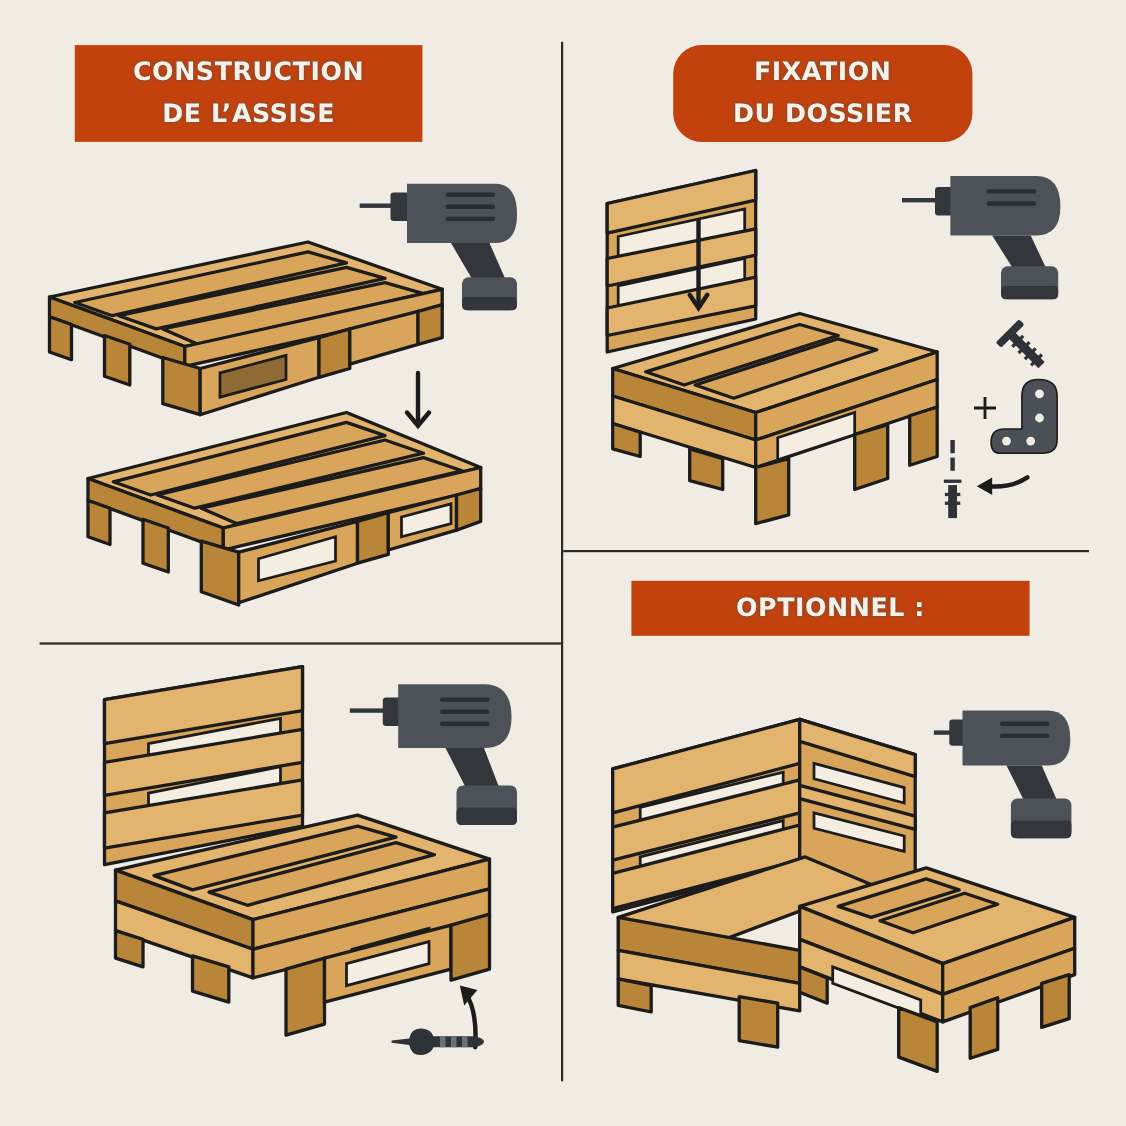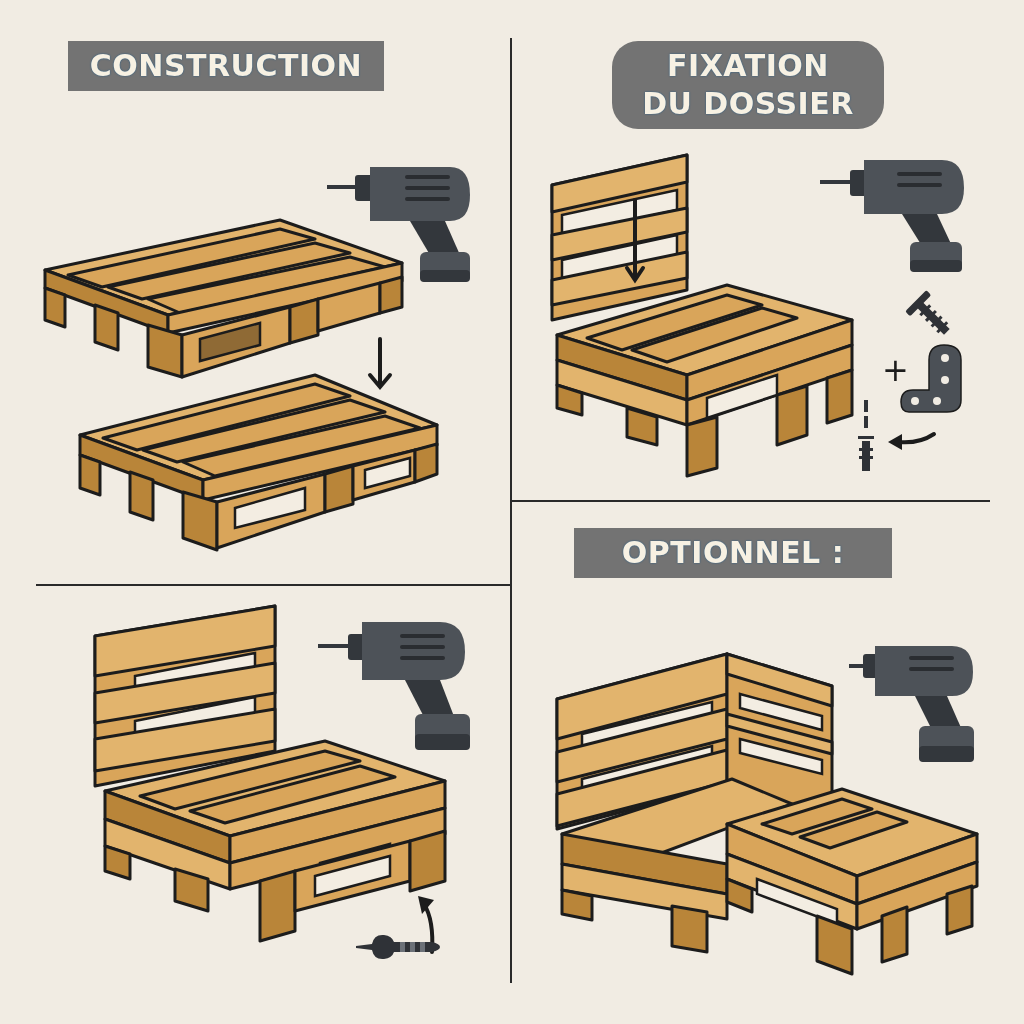--- a/index.html
+++ b/index.html
@@ -4,23 +4,23 @@
 <style>
   html, body { margin: 0; padding: 0; }
   body {
     width: 1024px; height: 1024px; position: relative; overflow: hidden;
     background: #f1ece3;
     font-family: "DejaVu Sans", sans-serif;
   }
   .divider { position: absolute; background: #2a2a2a; }
   .panel { position: absolute; }
   .title-box {
-    position: absolute; background: #737373; color: #f7f1e3;
+    position: absolute; background: #c2410c; color: #f7f1e3;
     font-family: "DejaVu Sans", sans-serif; font-weight: bold;
-    font-size: 30px; line-height: 38px; text-align: center;
+    font-size: 23px; line-height: 38px; text-align: center;
     letter-spacing: 0.5px; padding: 6px 14px;
     text-shadow: 0 0 2px #1f5b8a;
   }
   .title-box span { display: block; white-space: nowrap; }
   svg { position: absolute; overflow: visible; }
   .wood { fill: #d9a55a; stroke: #1c1c1c; stroke-width: 3; stroke-linejoin: round; }
   .wood-dark { fill: #b98539; stroke: #1c1c1c; stroke-width: 3; stroke-linejoin: round; }
   .wood-light { fill: #e2b46d; stroke: #1c1c1c; stroke-width: 3; stroke-linejoin: round; }
   .hole { fill: #f3ede2; stroke: #1c1c1c; stroke-width: 2.5; }
   .shadow { fill: #8f6a35; stroke: #1c1c1c; stroke-width: 2.5; }
@@ -33,20 +33,21 @@
 </head>
 <body>
 
 <div class="divider" style="left:510px; top:38px; width:2px; height:945px;"></div>
 <div class="divider" style="left:36px; top:584px; width:474px; height:2px;"></div>
 <div class="divider" style="left:512px; top:500px; width:478px; height:2px;"></div>
 
 <div class="panel" style="left:0;top:0;width:510px;height:584px;">
   <div class="title-box" style="left:68px; top:41px; width:288px;">
     <span>CONSTRUCTION</span>
+    <span>DE L’ASSISE</span>
   </div>
 
   <svg width="170" height="140" style="left:315px; top:155px;">
     <rect x="12" y="30" width="40" height="4" class="drill-dark"></rect>
     <rect x="40" y="20" width="18" height="26" rx="3" class="drill-dark"></rect>
     <path d="M55 12 L135 12 Q155 12 155 40 Q155 66 135 66 L55 66 Z" class="drill-body"></path>
     <rect x="90" y="20" width="45" height="4" rx="2" class="drill-stripe"></rect>
     <rect x="90" y="31" width="45" height="4" rx="2" class="drill-stripe"></rect>
     <rect x="90" y="42" width="45" height="4" rx="2" class="drill-stripe"></rect>
     <path d="M95 66 L130 66 L145 100 L115 100 Z" class="drill-dark"></path>
@@ -214,21 +215,21 @@
   <polygon points="6,6 22,10 10,24" fill="#1c1c1c"></polygon>
 </svg>
 <svg width="90" height="30" style="left:352px; top:932px;">
   <path d="M4 14 L20 12 Q22 2 32 3 Q40 4 42 10 L80 10 Q88 12 88 15 Q88 18 80 20 L42 20 Q40 26 32 27 Q22 28 20 18 L4 16 Z" fill="#2f3237"></path>
   <rect x="48" y="10" width="5" height="10" fill="#6c7178"></rect>
   <rect x="58" y="10" width="5" height="10" fill="#6c7178"></rect>
   <rect x="68" y="10" width="5" height="10" fill="#6c7178"></rect>
 </svg>
 
 <div class="panel" style="left:512px;top:502px;width:512px;height:522px;">
-  <div class="title-box" style="left:62px; top:26px; width:318px; padding:6px 0;">
+  <div class="title-box" style="left:62px; top:26px; width:318px; padding:6px 22px;">
     <span>OPTIONNEL :</span>
   </div>
 
   <svg width="140" height="130" style="left:335px; top:140px;">
     <rect x="2" y="22" width="20" height="4" class="drill-dark"></rect>
     <rect x="16" y="12" width="16" height="24" rx="3" class="drill-dark"></rect>
     <path d="M28 4 L105 4 Q126 4 126 30 Q126 54 105 54 L28 54 Z" class="drill-body"></path>
     <rect x="62" y="14" width="45" height="4" rx="2" class="drill-stripe"></rect>
     <rect x="62" y="25" width="45" height="4" rx="2" class="drill-stripe"></rect>
     <path d="M68 54 L100 54 L115 88 L85 88 Z" class="drill-dark"></path>

